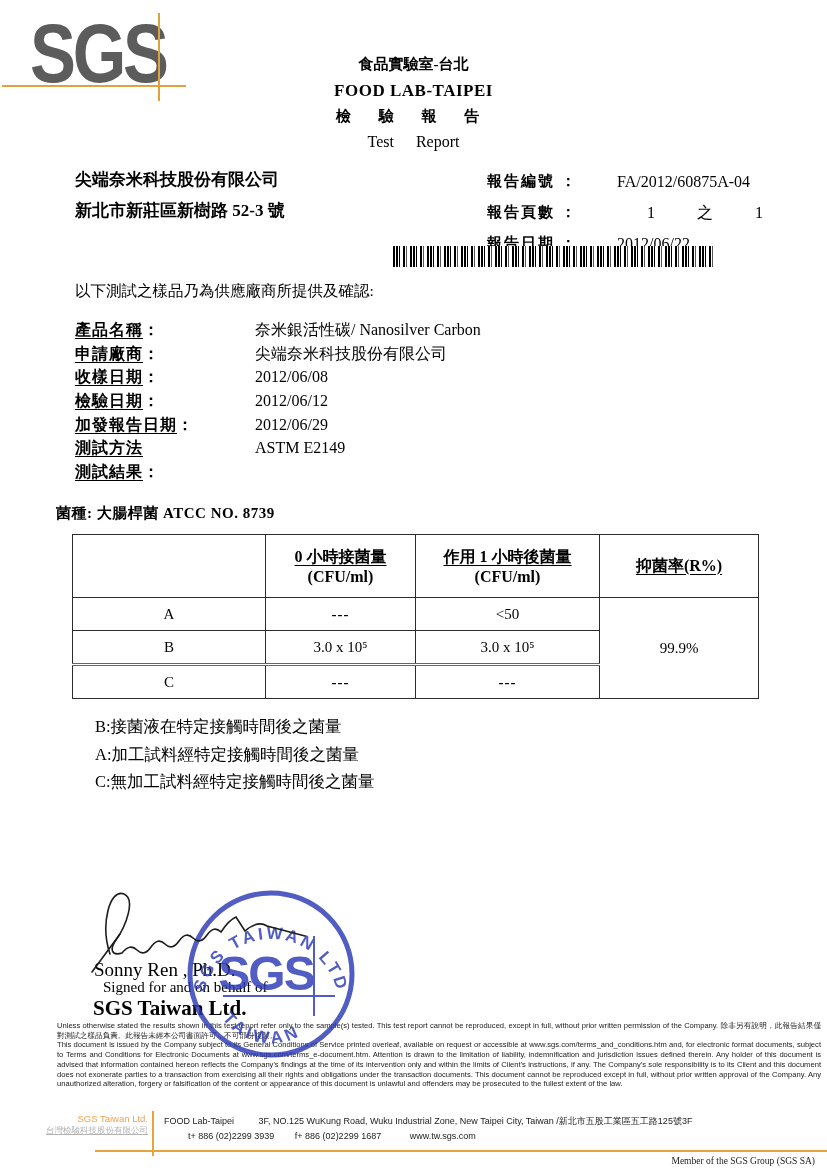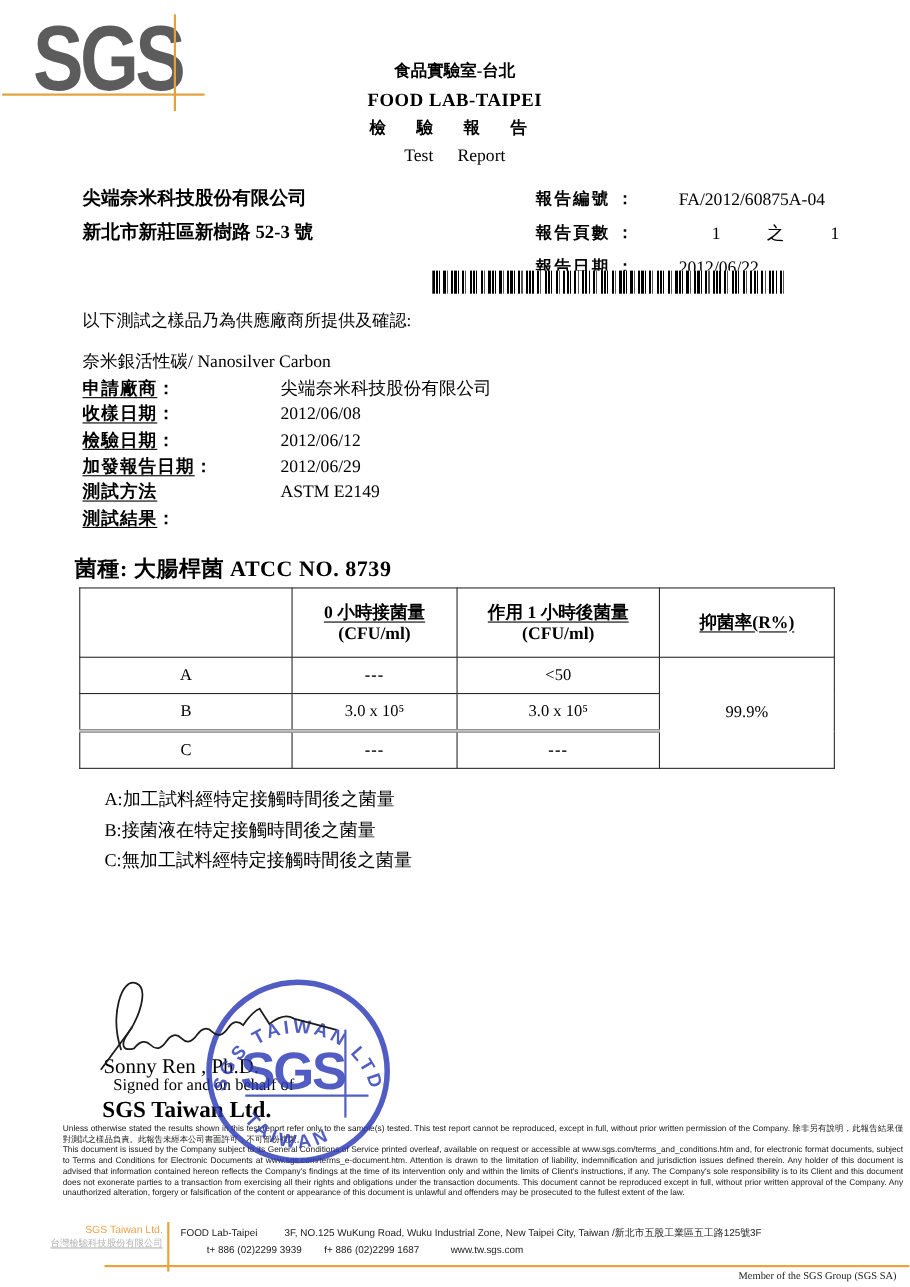--- a/index.html
+++ b/index.html
@@ -36,21 +36,21 @@
 
   .intro{left:75px;top:281px;font-size:15.5px;}
 
   
   .fields{left:75px;top:318px;width:620px;}
   .field-row{display:flex;height:23.7px;line-height:23.7px;}
   .field-label{width:180px;font-weight:bold;font-size:16px;letter-spacing:1px;white-space:nowrap;}
   .field-label .u{text-decoration:underline;text-underline-offset:3px;}
   .field-value{font-size:16px;}
 
-  .species{left:68px;top:504px;font-size:20px;font-weight:bold;letter-spacing:.5px;}
+  .species{left:56px;top:504px;font-size:15px;font-weight:bold;letter-spacing:.5px;}
 
   
   .rtable{left:72px;top:534px;border-collapse:collapse;table-layout:fixed;width:686px;}
   .rtable th,.rtable td{border:1px solid #2b2b2b;text-align:center;vertical-align:middle;padding:0;}
   .rtable thead th{height:62px;}
   .th-title{display:block;font-size:16px;font-weight:bold;text-decoration:underline;text-underline-offset:3px;}
   .th-sub{display:block;font-size:16px;font-weight:bold;}
   .rtable tbody td{height:32px;font-size:15px;}
   .row-c td{border-top:3px double #666;}
   .dash{font-weight:bold;letter-spacing:1px;}
@@ -121,20 +121,21 @@
       <span class="meta-value">2012/06/22</span>
     </div>
   </div>
 
   <div class="abs barcode"></div>
 
   <div class="abs intro">以下測試之樣品乃為供應廠商所提供及確認:</div>
 
   <div class="abs fields">
     <div class="field-row">
+      <span class="field-label"><span class="u">產品名稱</span><span>：</span></span>
       <span class="field-value">奈米銀活性碳/ Nanosilver Carbon</span>
     </div>
     <div class="field-row">
       <span class="field-label"><span class="u">申請廠商</span><span>：</span></span>
       <span class="field-value">尖端奈米科技股份有限公司</span>
     </div>
     <div class="field-row">
       <span class="field-label"><span class="u">收樣日期</span><span>：</span></span>
       <span class="field-value">2012/06/08</span>
     </div>
@@ -195,22 +196,22 @@
       </tr>
       <tr class="row-c">
         <td>C</td>
         <td class="dash">---</td>
         <td class="dash">---</td>
       </tr>
     </tbody>
   </table>
 
   <div class="abs notes">
+    <div>B:接菌液在特定接觸時間後之菌量</div>
     <div>A:加工試料經特定接觸時間後之菌量</div>
-    <div>B:接菌液在特定接觸時間後之菌量</div>
     <div>C:無加工試料經特定接觸時間後之菌量</div>
   </div>
 
   <div class="abs sig-name">Sonny Ren , Ph.D.</div>
   <div class="abs sig-line2">Signed for and on behalf of</div>
   <div class="abs sig-company">SGS Taiwan Ltd.</div>
 
   <svg class="abs sig-svg" width="290" height="105" viewBox="0 0 290 105">
     <g fill="none" stroke="#1c1c1c" stroke-width="1.6" stroke-linecap="round">
       <path d="M 14 92 L 42 54"></path>

